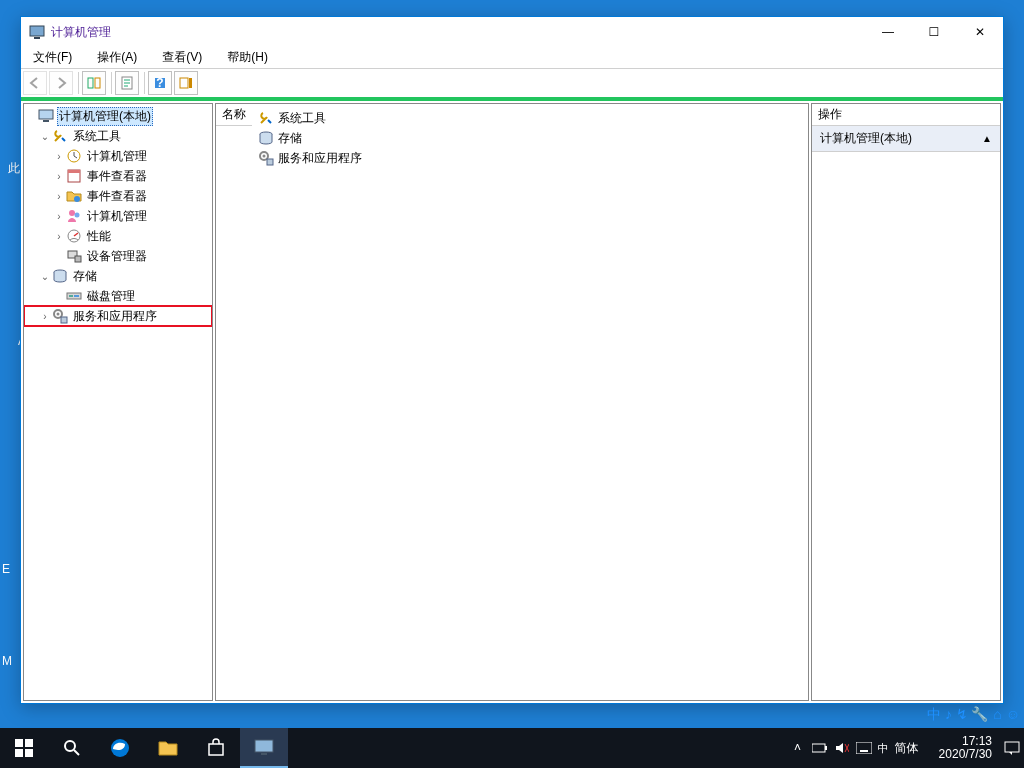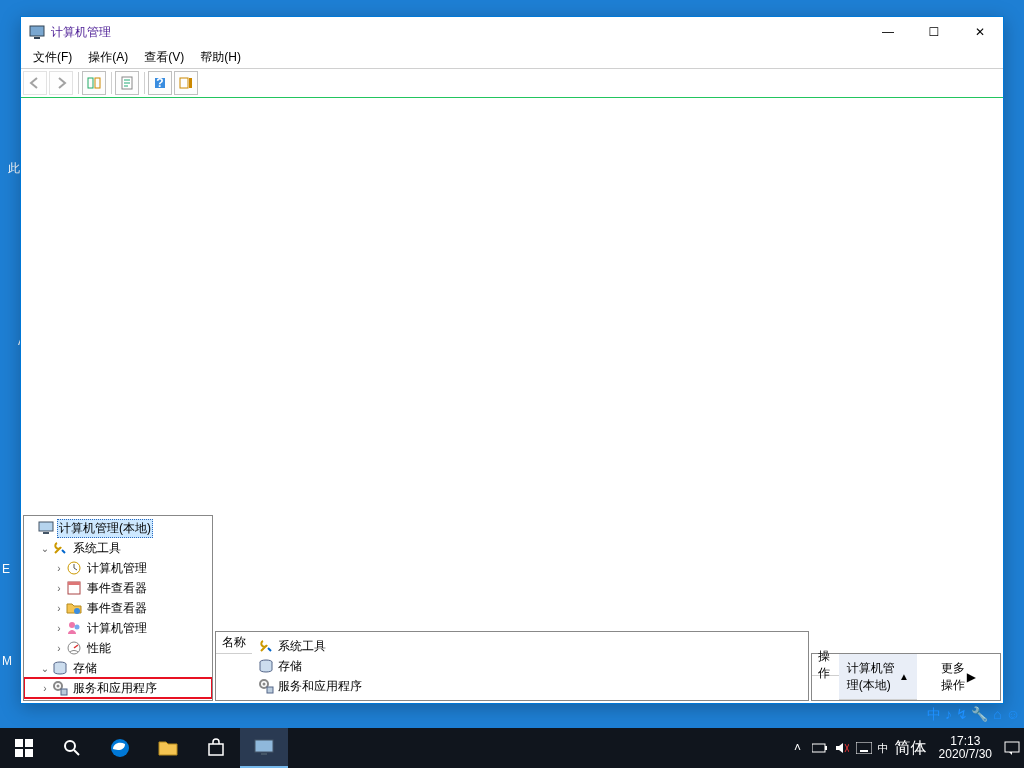--- a/index.html
+++ b/index.html
@@ -8,51 +8,51 @@
 .dl1 { position:absolute; top:160px; left:8px; }
 .dl2 { position:absolute; top:334px; left:18px; }
 .dl3 { position:absolute; top:562px; left:2px; }
 .dl4 { position:absolute; top:654px; left:2px; }
 .window { position:absolute; left:20px; top:16px; width:984px; height:688px; background:#fff; border:1px solid #0078d7; box-shadow:0 4px 18px rgba(0,0,0,.25); display:flex; flex-direction:column; }
 .titlebar { height:30px; background:#fff; display:flex; align-items:center; }
 .titlebar .ico { width:16px; height:16px; margin:0 6px 0 8px; }
 .titlebar .title { flex:1; color:#4c1d95; }
 .ctrls { display:flex; height:100%; }
 .ctrls button { width:46px; height:100%; border:none; background:transparent; color:#000; cursor:pointer; }
-.menubar { height:22px; display:flex; align-items:center; padding:0 4px; border-bottom:1px solid #d0d0d0; background:#fff; }
+.menubar { height:22px; display:flex; align-items:center; padding:0 4px; border-bottom:1px solid #d0d0d0; background:#fff;gap:9px; }
 .menubar .mi { padding:2px 8px; cursor:pointer; }
 .toolbar { height:28px; display:flex; align-items:center; padding:0 2px; background:#fff; gap:0; }
 .tbtn { width:24px; height:24px; border:1px solid #c0c0c0; background:#fdfdfd; display:flex; align-items:center; justify-content:center; margin-right:2px; cursor:pointer; }
 .tbtn.dis { opacity:.45; cursor:default; }
 .tsep { width:1px; height:22px; background:#d0d0d0; margin:0 3px; }
-.panes { flex:1; display:flex; border-top:1px solid #22c55e;align-items:flex-end; }
+.panes { flex:1; display:flex; border-top:4px solid #22c55e; }
 .tree { width:190px; border:1px solid #888; margin:2px; background:#fff; overflow:auto; padding:2px 0; }
 .content { flex:1; border:1px solid #888; margin:2px 2px 2px 0; background:#fff; display:flex; flex-direction:row; }
 .content .hdr { height:22px; border-bottom:1px solid #cfcfcf; display:flex; align-items:center; padding:0 6px; background:#fff; }
 .content .items { padding:4px 2px; }
 .content .ci { display:flex; align-items:center; height:20px; padding:0 4px; gap:4px; cursor:pointer; }
-.actions { width:190px; border:1px solid #888; margin:2px 2px 2px 0; background:#fff; display:flex; flex-direction:row; }
+.actions { width:190px; border:1px solid #888; margin:2px 2px 2px 0; background:#fff; display:flex; flex-direction:column; }
 .actions .hdr { height:22px; border-bottom:1px solid #cfcfcf; padding:0 6px; display:flex; align-items:center; background:#fff; }
 .actions .section { background:#e9eef7; padding:4px 8px; display:flex; justify-content:space-between; align-items:center; border-bottom:1px solid #cfcfcf; }
 .actions .section .arr { font-size:10px; }
 .actions .link { padding:6px 24px; cursor:pointer; display:flex; justify-content:space-between; align-items:center; }
 .node { display:flex; align-items:center; height:20px; padding-right:4px; white-space:nowrap; cursor:pointer; }
 .node .tw { width:14px; text-align:center; color:#666; font-size:10px; }
 .node .ic { width:16px; height:16px; margin-right:3px; flex:none; }
 .node .lbl { padding:1px 2px; }
 .node.selected .lbl { background:#cde8ff; border:1px dotted #2a6bbf; padding:0 1px; }
 .node.hl { outline:2px solid #e81123; outline-offset:-1px; }
 .ind1 { padding-left:0px; } .ind2 { padding-left:14px; } .ind3 { padding-left:28px; }
 .taskbar { position:absolute; left:0; bottom:0; width:100%; height:40px; background:#10151d; display:flex; align-items:center; color:#fff; }
 .tb-left { display:flex; align-items:center; height:100%; }
 .tb-item { width:48px; height:100%; display:flex; align-items:center; justify-content:center; cursor:pointer; }
 .tb-item.active { background:#2a3a52; border-bottom:2px solid #76b9ed; }
 .tb-right { margin-left:auto; display:flex; align-items:center; height:100%; padding-right:4px; gap:6px; }
 .tray-ico { width:16px; height:16px; display:flex; align-items:center; justify-content:center; color:#fff; cursor:pointer; }
-.clock { text-align:center; font-size:11px; line-height:13px; padding:0 6px; cursor:pointer; }
+.clock { text-align:right; font-size:11px; line-height:13px; padding:0 6px; cursor:pointer;margin-left:8px; }
 .note { position:absolute; right:0; bottom:42px; display:flex; gap:4px; padding:2px 4px; }
 .note span { color:#1e90ff; font-size:14px; cursor:pointer; }
 svg { display:block; }
 </style>
 </head>
 <body>
 
 <div class="desktop-labels">
   <div class="dl1">此</div>
   <div class="dl2">Ad</div>
@@ -174,27 +174,44 @@
       </div>
       <div class="node ind3">
         <span class="tw">›</span>
         <svg class="ic" viewBox="0 0 16 16">
             <circle cx="8" cy="8" r="6" fill="#fff" stroke="#888"></circle>
             <path d="M8 8 L12 5" stroke="#d33" stroke-width="1.5"></path>
             <path d="M4 12a6 6 0 0 1 8 0" fill="none" stroke="#888"></path>
           </svg>
         <span class="lbl">性能</span>
       </div>
+      <div class="node ind3">
+        <span class="tw"></span>
+        <svg class="ic" viewBox="0 0 16 16">
+            <rect x="2" y="3" width="9" height="7" fill="#ddd" stroke="#555"></rect>
+            <rect x="9" y="8" width="6" height="6" fill="#bbb" stroke="#555"></rect>
+          </svg>
+        <span class="lbl">设备管理器</span>
+      </div>
       <div class="node ind2">
         <span class="tw">⌄</span>
         <svg class="ic" viewBox="0 0 16 16">
             <ellipse cx="8" cy="4" rx="6" ry="2" fill="#cde" stroke="#568"></ellipse>
             <path d="M2 4v8a6 2 0 0 0 12 0V4" fill="#cde" stroke="#568"></path>
           </svg>
         <span class="lbl">存储</span>
+      </div>
+      <div class="node ind3">
+        <span class="tw"></span>
+        <svg class="ic" viewBox="0 0 16 16">
+            <rect x="1" y="5" width="14" height="6" fill="#d8d8d8" stroke="#777"></rect>
+            <rect x="3" y="7" width="4" height="2" fill="#5a9"></rect>
+            <rect x="8" y="7" width="5" height="2" fill="#59d"></rect>
+          </svg>
+        <span class="lbl">磁盘管理</span>
       </div>
       <div class="node ind2 hl">
         <span class="tw">›</span>
         <svg class="ic" viewBox="0 0 16 16">
             <circle cx="6" cy="6" r="4" fill="none" stroke="#888" stroke-width="2"></circle>
             <circle cx="6" cy="6" r="1.5" fill="#888"></circle>
             <rect x="9" y="9" width="6" height="6" fill="#bcd" stroke="#568"></rect>
           </svg>
         <span class="lbl">服务和应用程序</span>
       </div>
@@ -227,24 +244,20 @@
         </div>
       </div>
     </div>
 
     <div class="actions">
       <div class="hdr">操作</div>
       <div class="section">
         <span>计算机管理(本地)</span>
         <span class="arr">▲</span>
       </div>
-      <div class="link">
-        <span>更多操作</span>
-        <span>▶</span>
-      </div>
     </div>
   </div>
 </div>
 
 <div class="note">
   <span>中</span>
   <span>♪</span>
   <span>↯</span>
   <span>🔧</span>
   <span>⌂</span>
@@ -305,21 +318,21 @@
           <path d="M10 3l4 8M14 3l-4 8" stroke="#d33"></path>
         </svg>
       </div>
     <div class="tray-ico">
         <svg width="16" height="12" viewBox="0 0 16 12">
           <rect x="0" y="0" width="16" height="12" fill="none" stroke="#fff"></rect>
           <rect x="4" y="8" width="8" height="2" fill="#fff"></rect>
         </svg>
       </div>
     <div class="tray-ico" style="width:auto;font-size:11px">中</div>
-    <div class="tray-ico" style="width:auto;font-size:16px">简体</div>
+    <div class="tray-ico" style="width:auto;font-size:12px">简体</div>
     <div class="clock">
       <div>17:13</div>
       <div>2020/7/30</div>
     </div>
     <div class="tray-ico">
         <svg width="16" height="16" viewBox="0 0 16 16">
           <rect x="1" y="2" width="14" height="10" fill="none" stroke="#fff"></rect>
           <path d="M5 12l3 3 0-3" fill="#fff"></path>
         </svg>
       </div>

